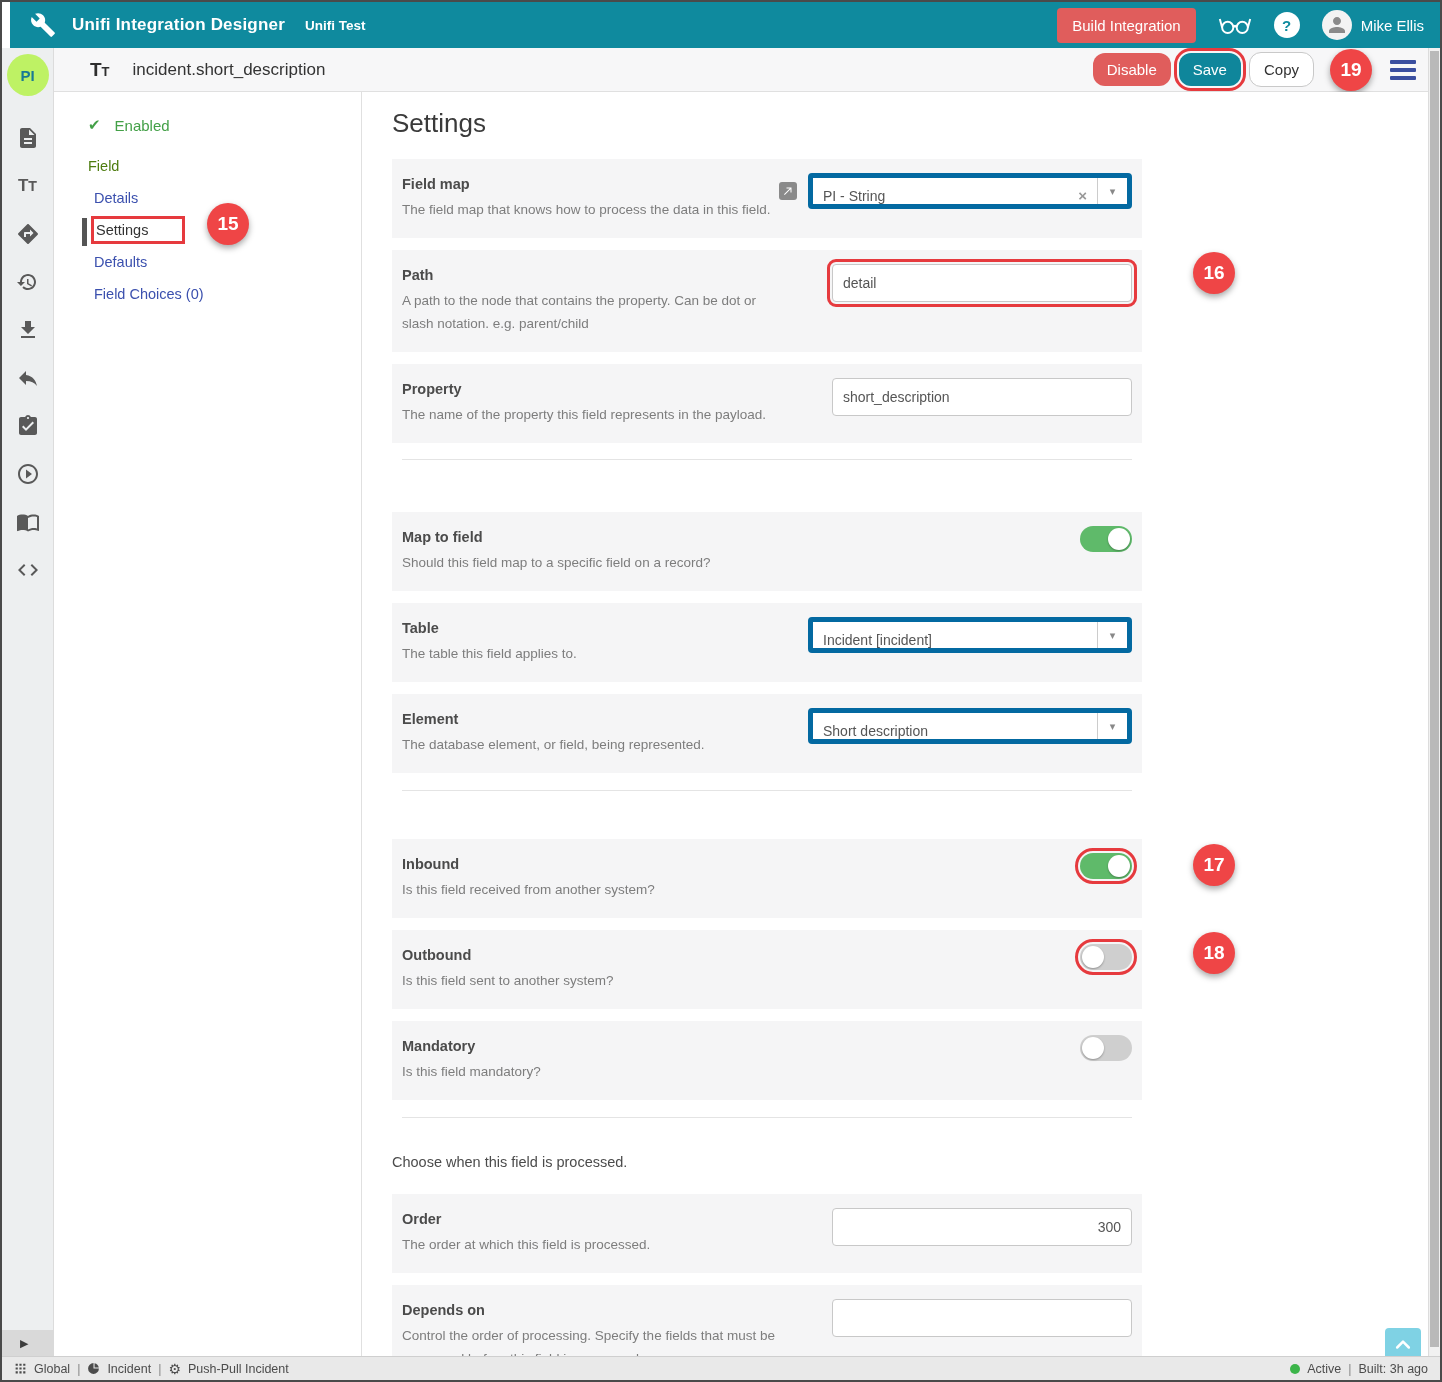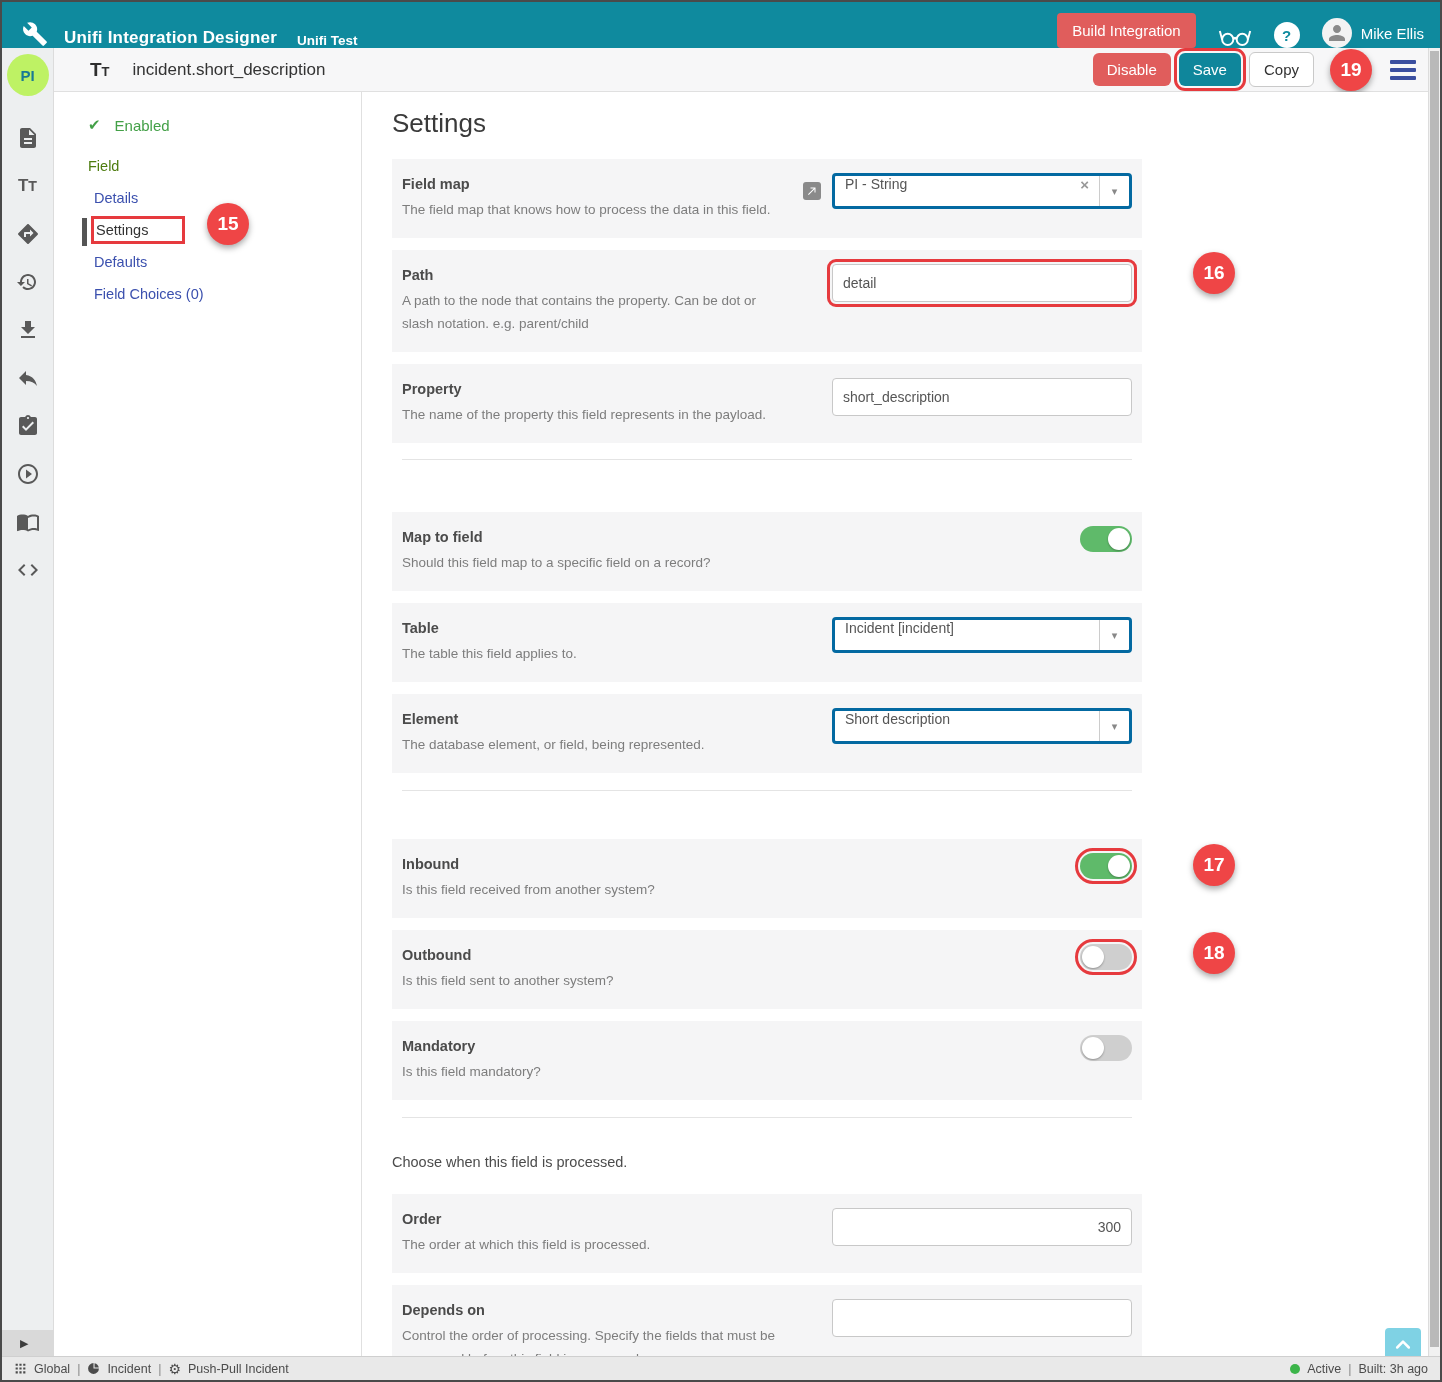--- a/index.html
+++ b/index.html
@@ -2,22 +2,22 @@
 <html><head>
 <meta charset="utf-8">
 <style>
   * { box-sizing: border-box; margin: 0; padding: 0; }
   html,body { background:#fff; }
   body { font-family: "Liberation Sans", sans-serif; width:1442px; height:1382px; }
   .page { position:relative; width:1442px; height:1382px; background:#fff; overflow:hidden;
           border:2px solid #4a4a4a; }
 
   
-  .topbar { position:absolute; top:0; left:0; right:0; height:46px; background:#0f8a9e;
-            display:flex; align-items:flex-end; padding:0 16px; color:#fff; }
+  .topbar { position:absolute; top:0; left:8px; right:0; height:46px; background:#0f8a9e;
+            display:flex; align-items:center; padding:0 16px; color:#fff; }
   .topbar .wrench { width:28px; height:28px; margin:0 14px 0 4px; display:flex; align-items:center; }
   .topbar .app-title { font-size:17px; font-weight:700; letter-spacing:.2px; }
   .topbar .env { font-size:13.5px; font-weight:700; margin-left:20px; }
   .topbar .spacer { flex:1; }
   .build-btn { background:#e05d5c; color:#fff; border:none; border-radius:4px; font-size:15px;
                padding:9px 15px; font-family:inherit; cursor:pointer; }
   .glasses { margin-left:22px; display:flex; align-items:center; }
   .help-circle { margin-left:22px; width:26px; height:26px; border-radius:50%; background:#fff;
                  color:#0f8a9e; font-weight:700; font-size:15px; display:flex; align-items:center;
                  justify-content:center; }
@@ -40,21 +40,21 @@
                  color:#3c3c3c; font-size:11px; display:flex; align-items:center; padding-left:18px;
                  cursor:pointer; }
 
   
   .header2 { position:absolute; left:52px; top:46px; right:0; height:44px; background:#f7f7f8;
              border-bottom:1px solid #e0e0e0; display:flex; align-items:center; padding:0 24px 0 36px; }
   .tt-icon { font-weight:800; color:#2e2e2e; font-size:19px; margin-right:10px; }
   .tt-icon small { font-size:13px; font-weight:800; }
   .record-title { font-size:17px; color:#333;padding-left:13px; }
   .header2 .spacer { flex:1; }
-  .hbtn { border:none; border-radius:6px; font-size:15px; padding:8px 14px; font-family:inherit; cursor:pointer; }
+  .hbtn { border:none; border-radius:12px; font-size:15px; padding:8px 14px; font-family:inherit; cursor:pointer; }
   .btn-disable { background:#e05d5c; color:#fff; }
   .btn-save { background:#0f869b; color:#ffffff; margin-left:8px; }
   .btn-copy { background:#fff; color:#333; border:1px solid #c9c9c9; margin-left:8px; }
   .hamburger { margin-left:18px; display:flex; flex-direction:column; gap:4px; cursor:pointer; }
   .hamburger span { display:block; width:26px; height:4px; background:#3b4fa0; border-radius:1px; }
 
   
   .red-outline { outline:3px solid #e63a3e; outline-offset:2px; }
   .badge { width:42px; height:42px; border-radius:50%; background:#ef4546; color:#ffffff;
            font-size:19px; font-weight:700; display:flex; align-items:center; justify-content:center;
@@ -78,22 +78,22 @@
   .main { position:absolute; left:361px; top:90px; right:14px; bottom:24px; background:#fff;
           padding:16px 0 0 29px; overflow:hidden; }
   .main h1 { font-size:26px; font-weight:500; color:#3a3a3a; margin-bottom:20px; }
   .form { width:750px; }
   .frow { position:relative; background:#f5f5f6; margin-bottom:12px; padding:15px 10px 17px; }
   .frow-label { font-size:14.5px; font-weight:700; color:#4b4b4b; line-height:20px; }
   .frow-desc { font-size:13.5px; color:#7d7d7d; line-height:23px; margin-top:4px; max-width:380px; }
   .frow-control { position:absolute; top:14px; right:10px; display:flex; align-items:center; }
   .ref-icon { width:18px; height:18px; background:#8a8a8a; border-radius:3px; margin-right:11px;
               display:flex; align-items:center; justify-content:center; cursor:pointer; }
-  .select { width:300px; height:36px; background:#fff; border:3px solid #0369a1; border-radius:4px;
-            display:flex; align-items:flex-start; font-size:14px; color:#555; cursor:pointer; }
+  .select { width:324px; height:36px; background:#fff; border:5px solid #0369a1; border-radius:4px;
+            display:flex; align-items:flex-end; font-size:14px; color:#555; cursor:pointer; }
   .sel-text { flex:1; padding:0 10px; white-space:nowrap; overflow:hidden; }
   .sel-clear { color:#999; font-size:15px; font-weight:700; padding:0 10px; }
   .sel-caret { width:30px; align-self:stretch; border-left:1px solid #ccc; display:flex;
                align-items:center; justify-content:center; color:#888; font-size:11px; }
   .text-input { width:300px; height:38px; border:1px solid #c8c8c8; border-radius:4px; background:#fff;
                 font-size:14px; color:#555; padding:0 10px; font-family:inherit; }
   .text-input.num { text-align:right; }
   .toggle { width:52px; height:26px; border-radius:13px; position:relative; cursor:pointer; }
   .toggle .knob { position:absolute; top:2px; width:22px; height:22px; border-radius:50%; background:#fff;
                   box-shadow:0 1px 2px rgba(0,0,0,.3); }

